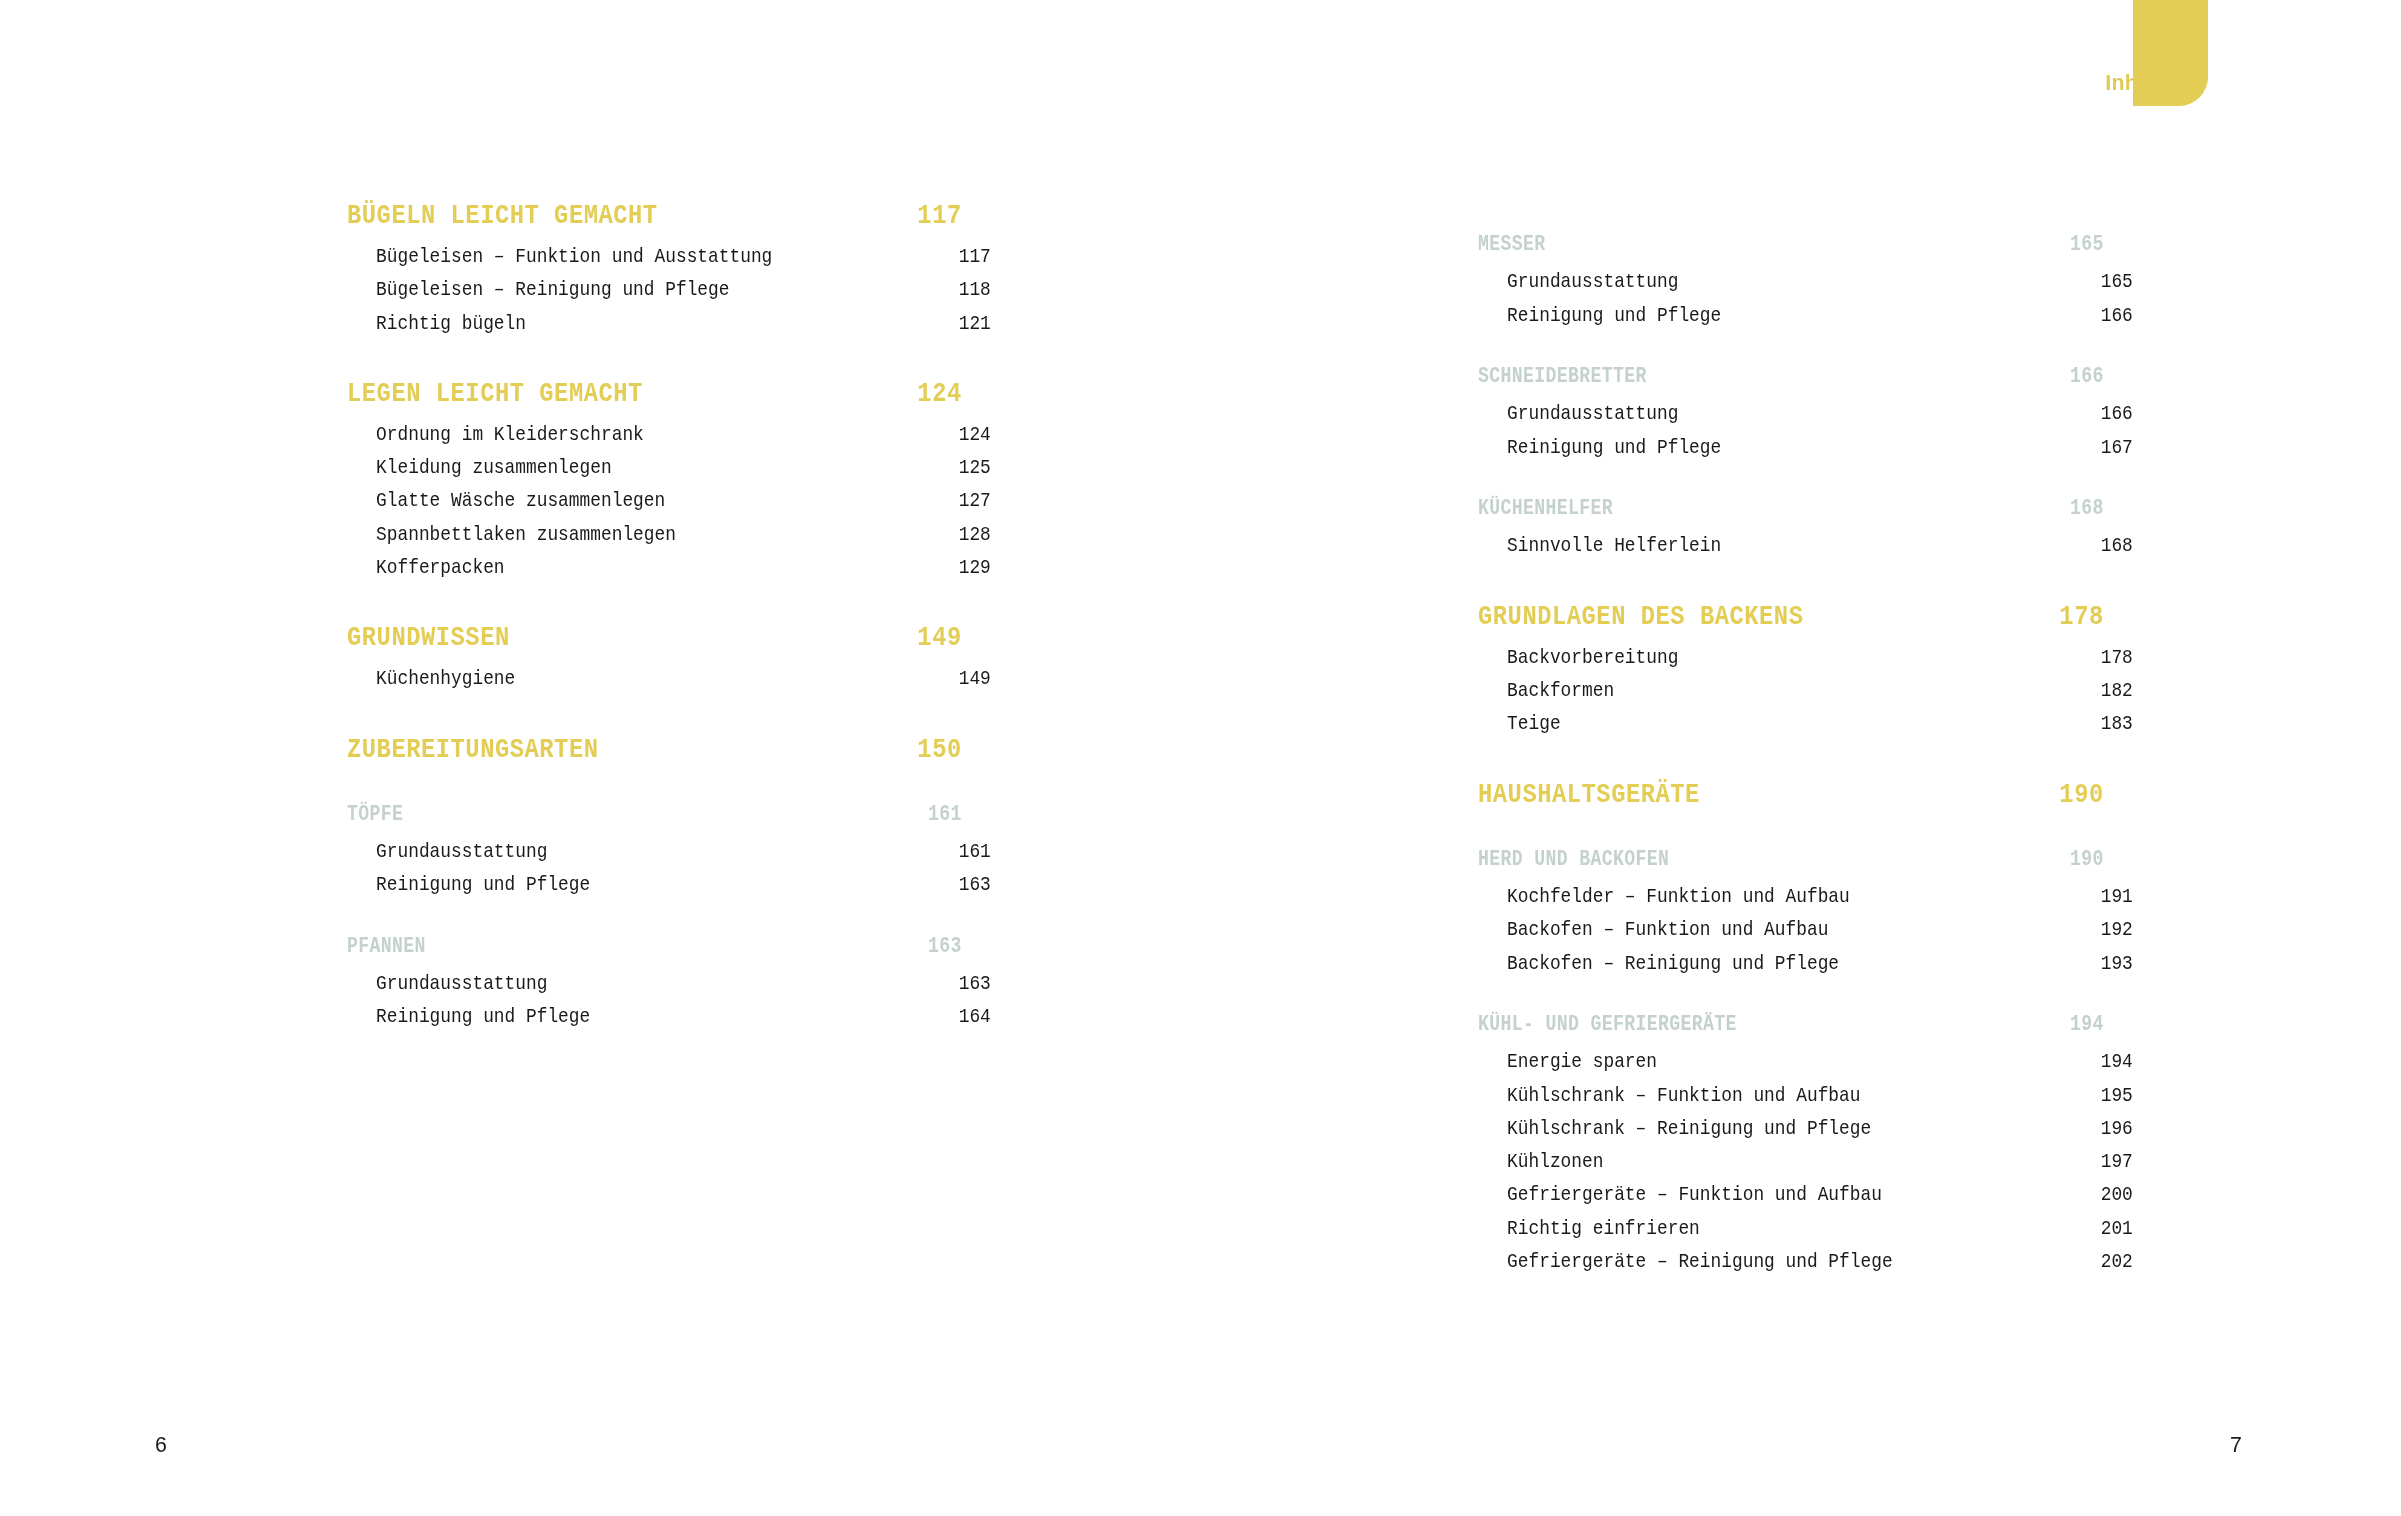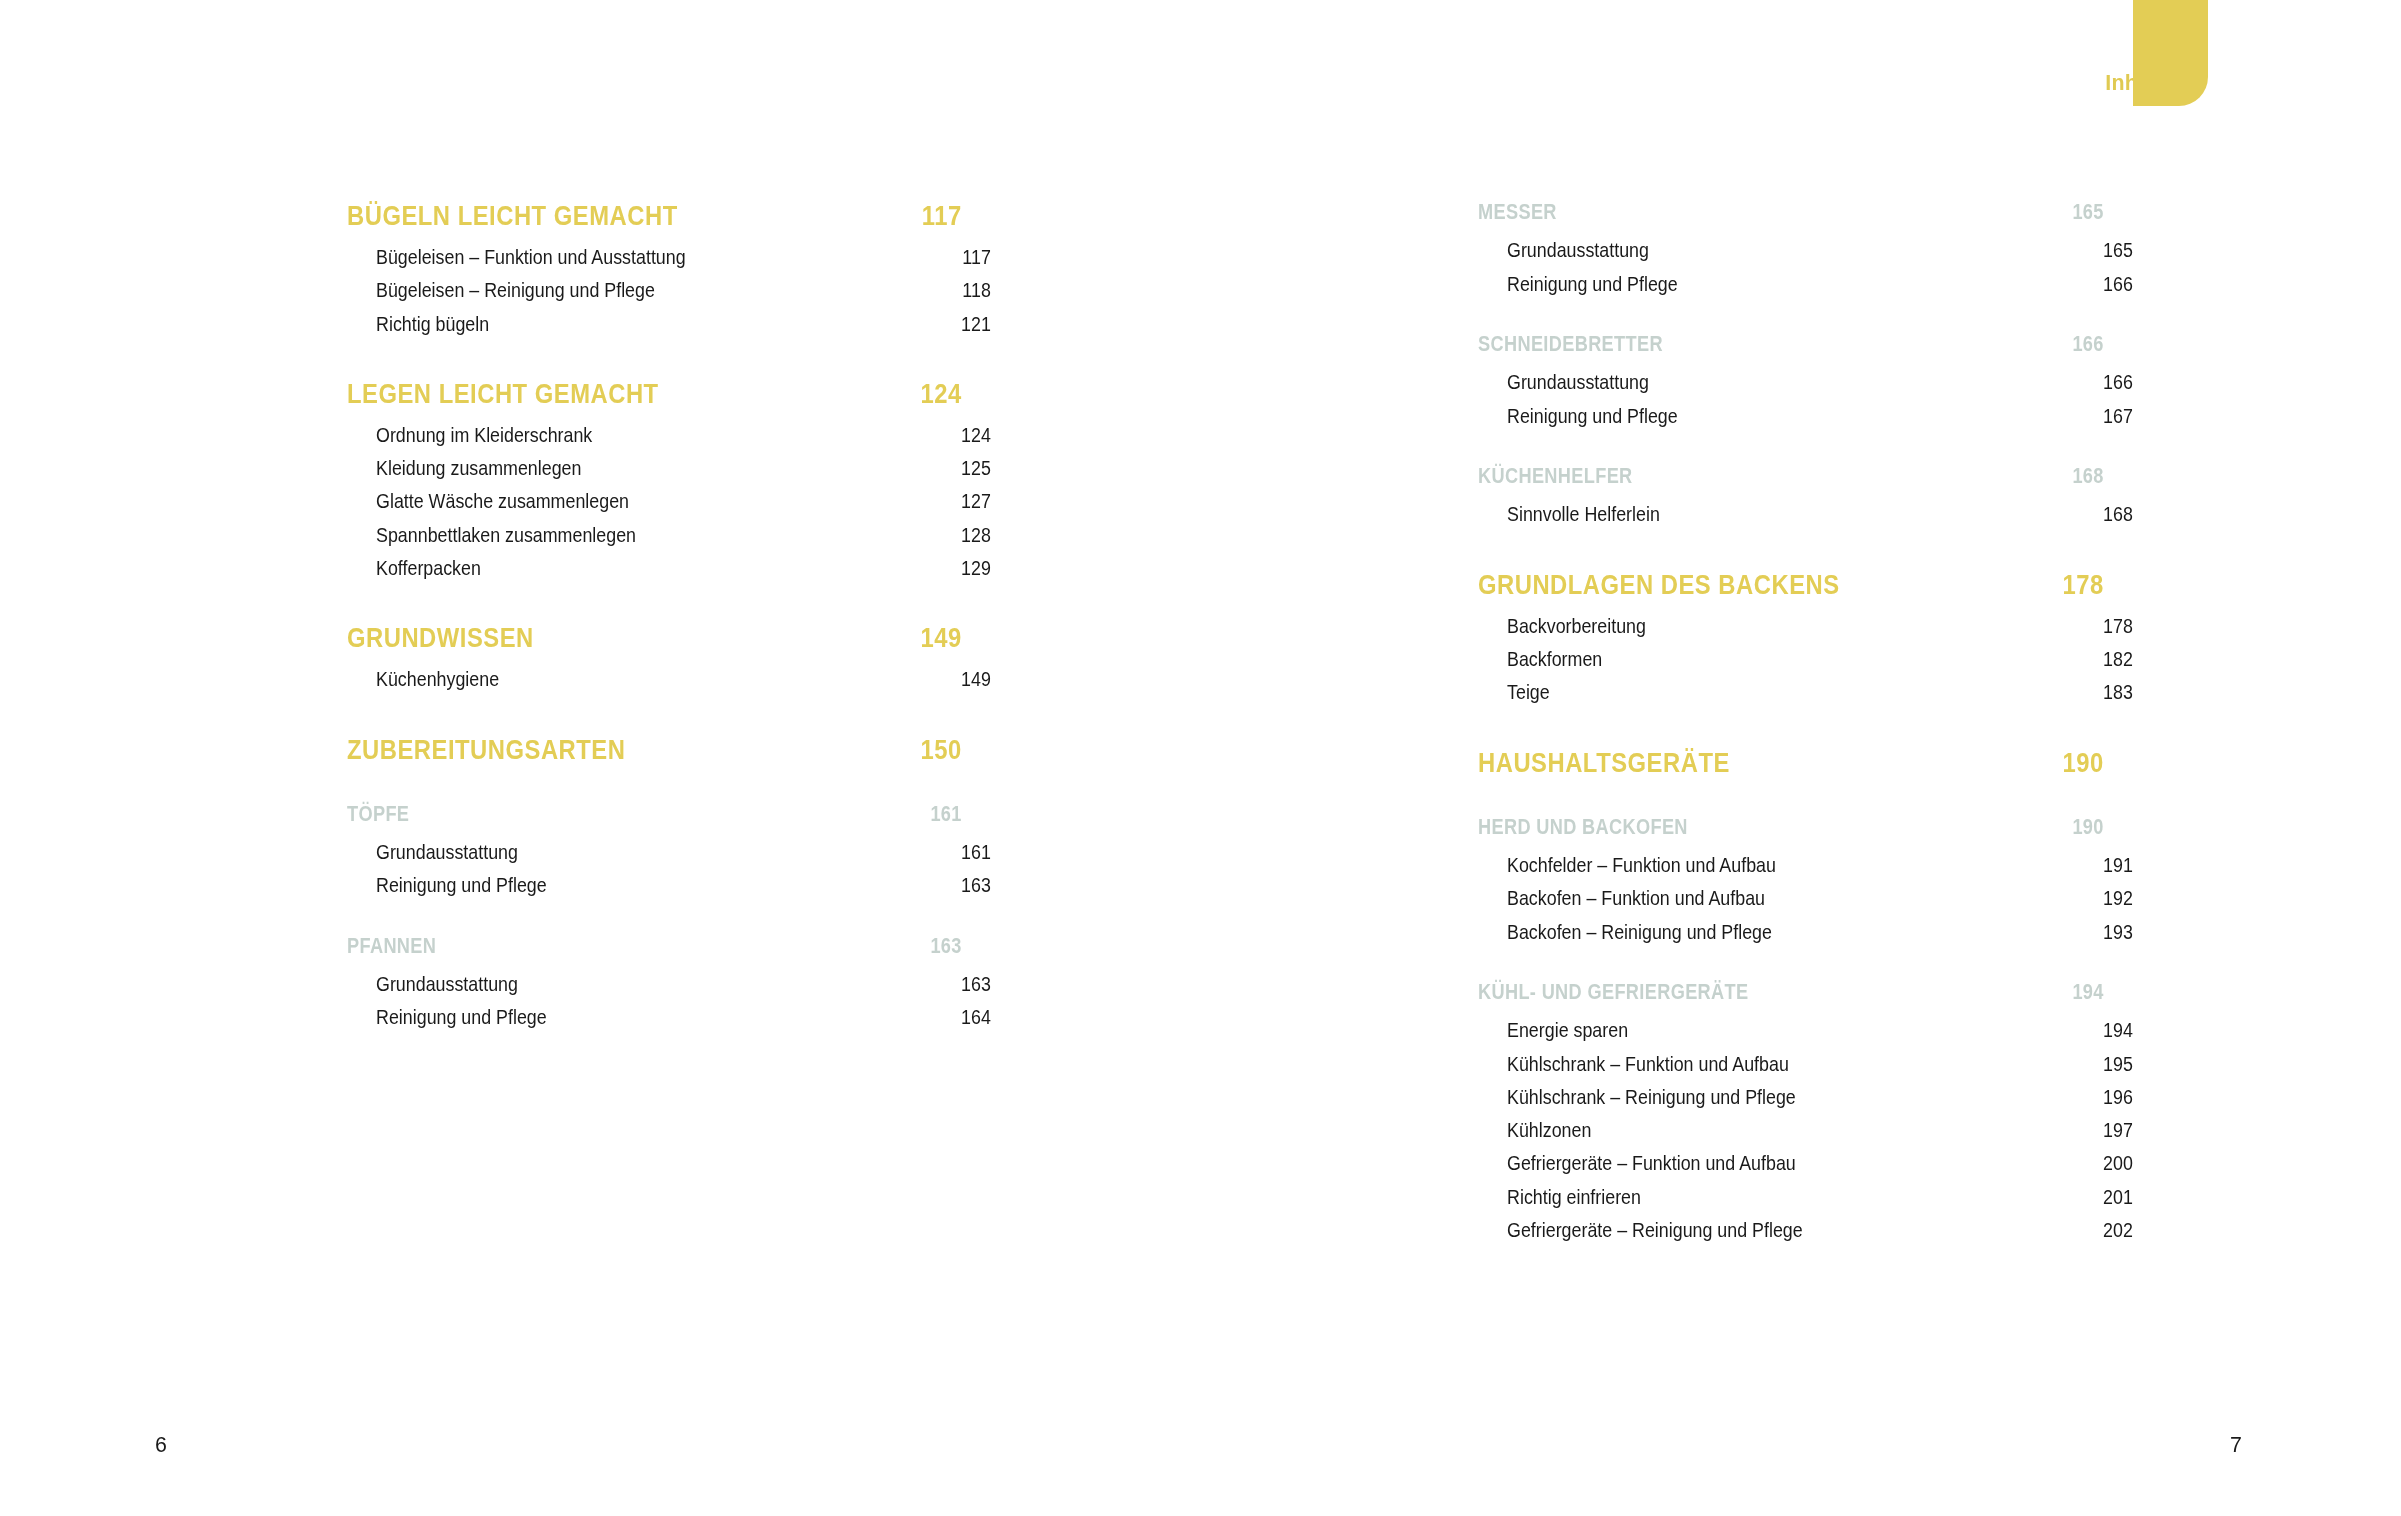--- a/index.html
+++ b/index.html
@@ -35,27 +35,28 @@
     border-bottom-right-radius: 29px;
   }
 
   
   #columns {
     position: absolute;
     top: 0;
     left: 0;
     width: 2401px;
     height: 1517px;
+    font-family: Liberation Mono, monospace;
   }
   .column {
     position: absolute;
     top: 202px;
   }
   #col-left  { left: 347px;  width: 615px; }
-  #col-right { left: 1478px; width: 626px; }
+  #col-right { left: 1478px; width: 626px; margin-top: 32px; }
 
   
   .row {
     display: flex;
     align-items: baseline;
     justify-content: space-between;
     width: 100%;
   }
   .row .txt { white-space: nowrap; }
   .row .pg  { white-space: nowrap; text-align: right; }

